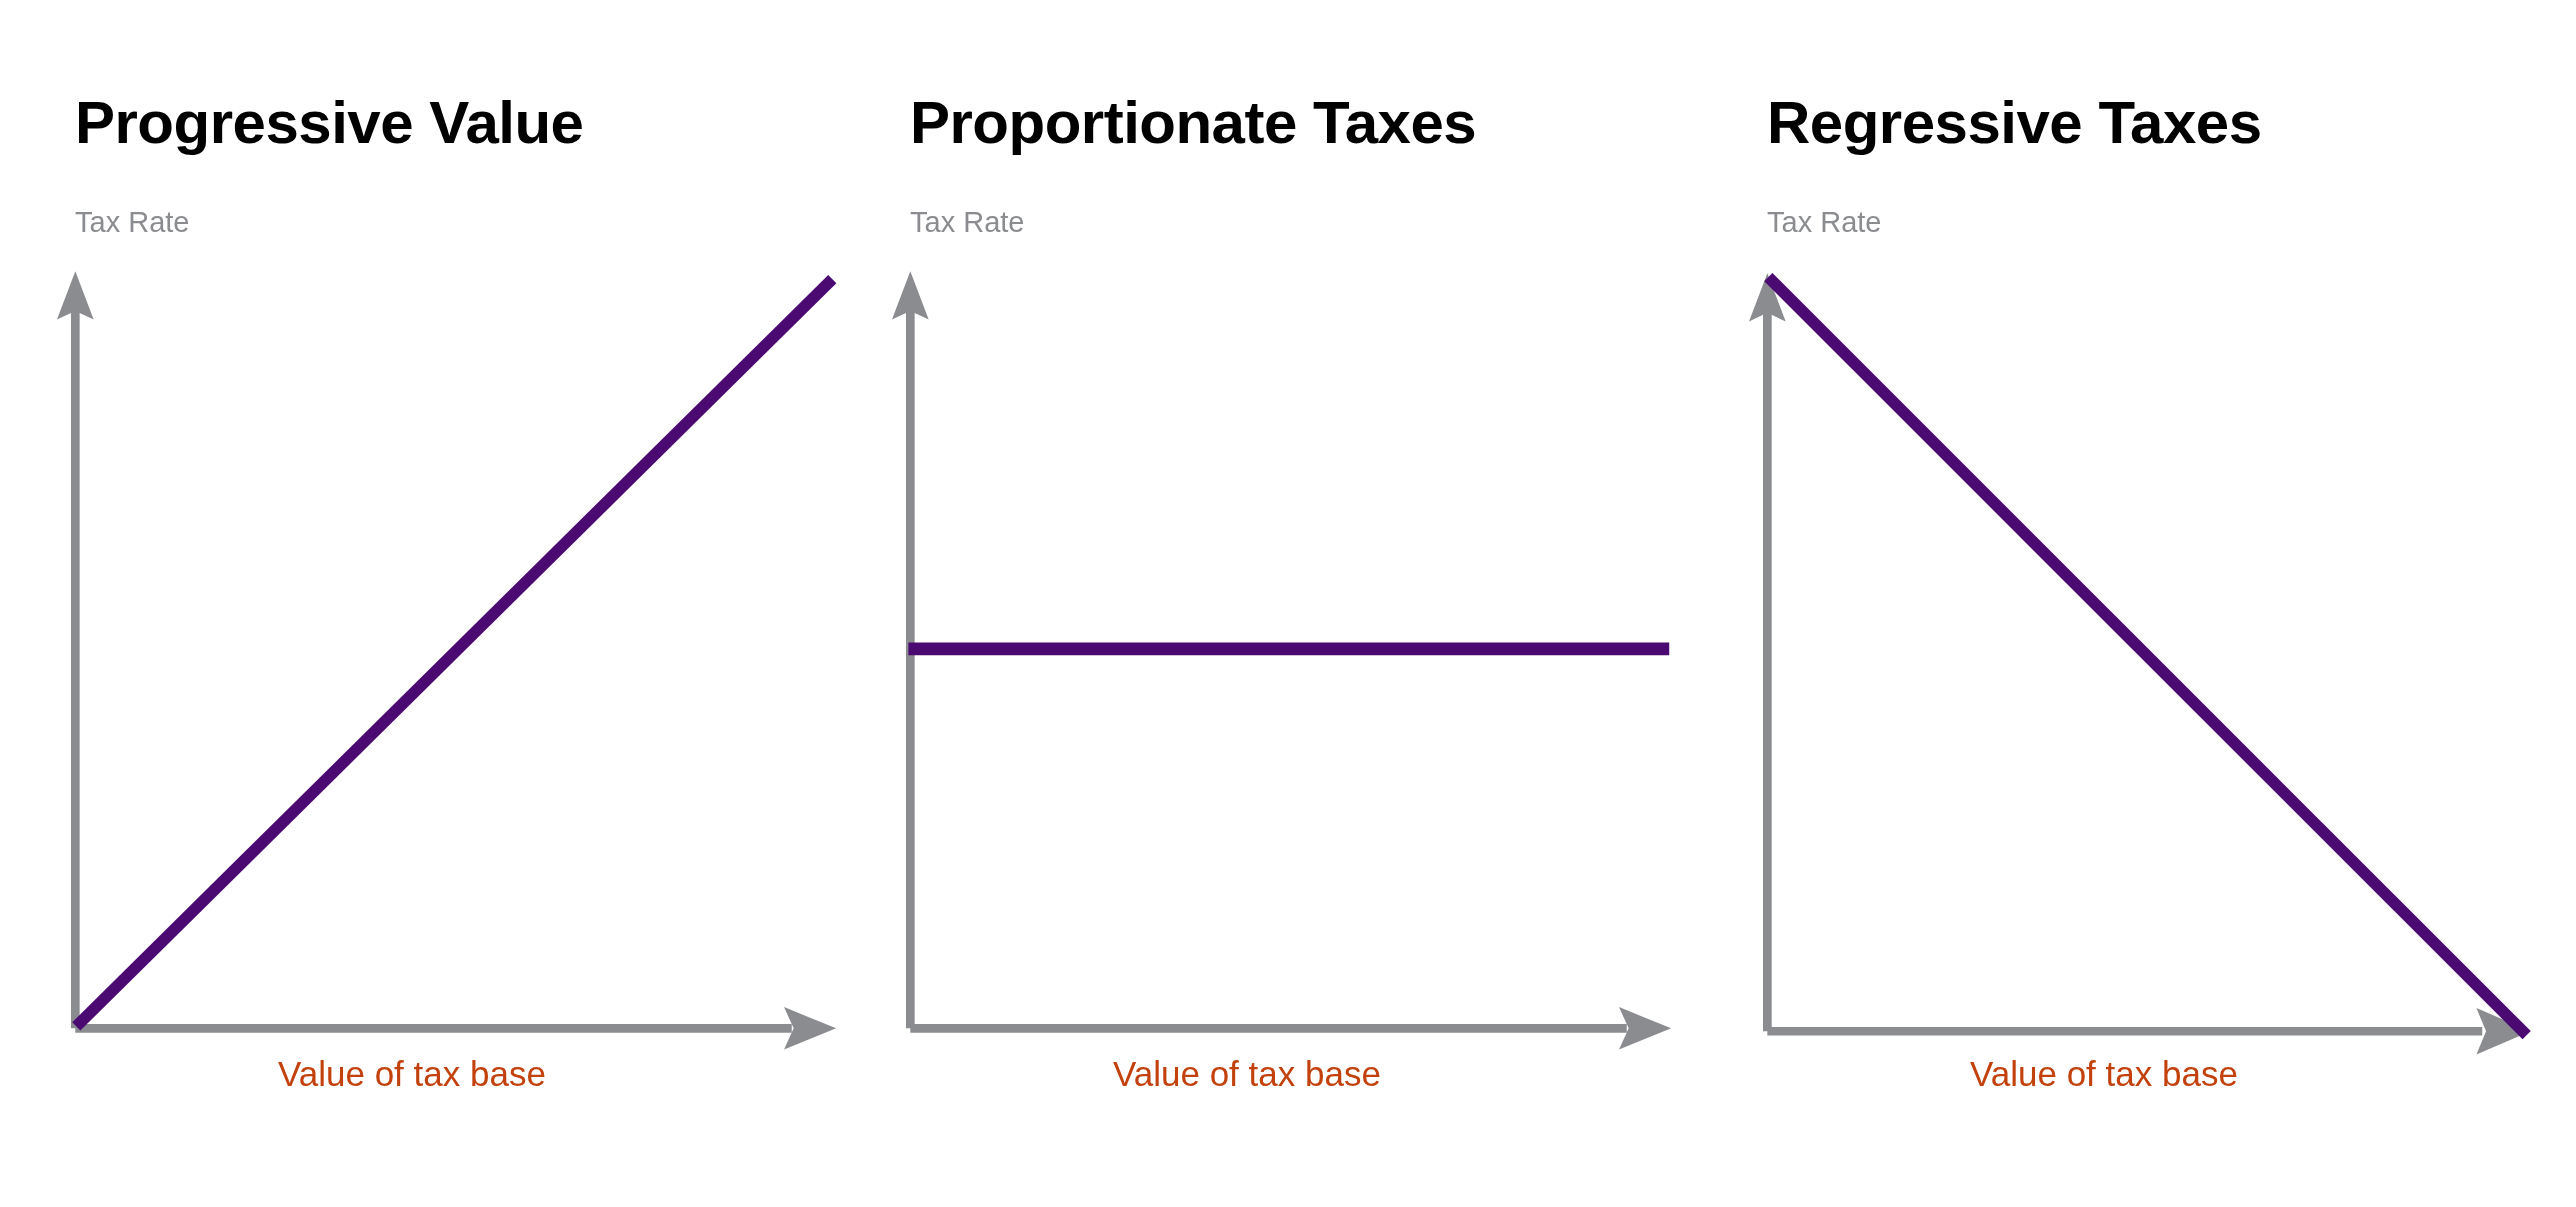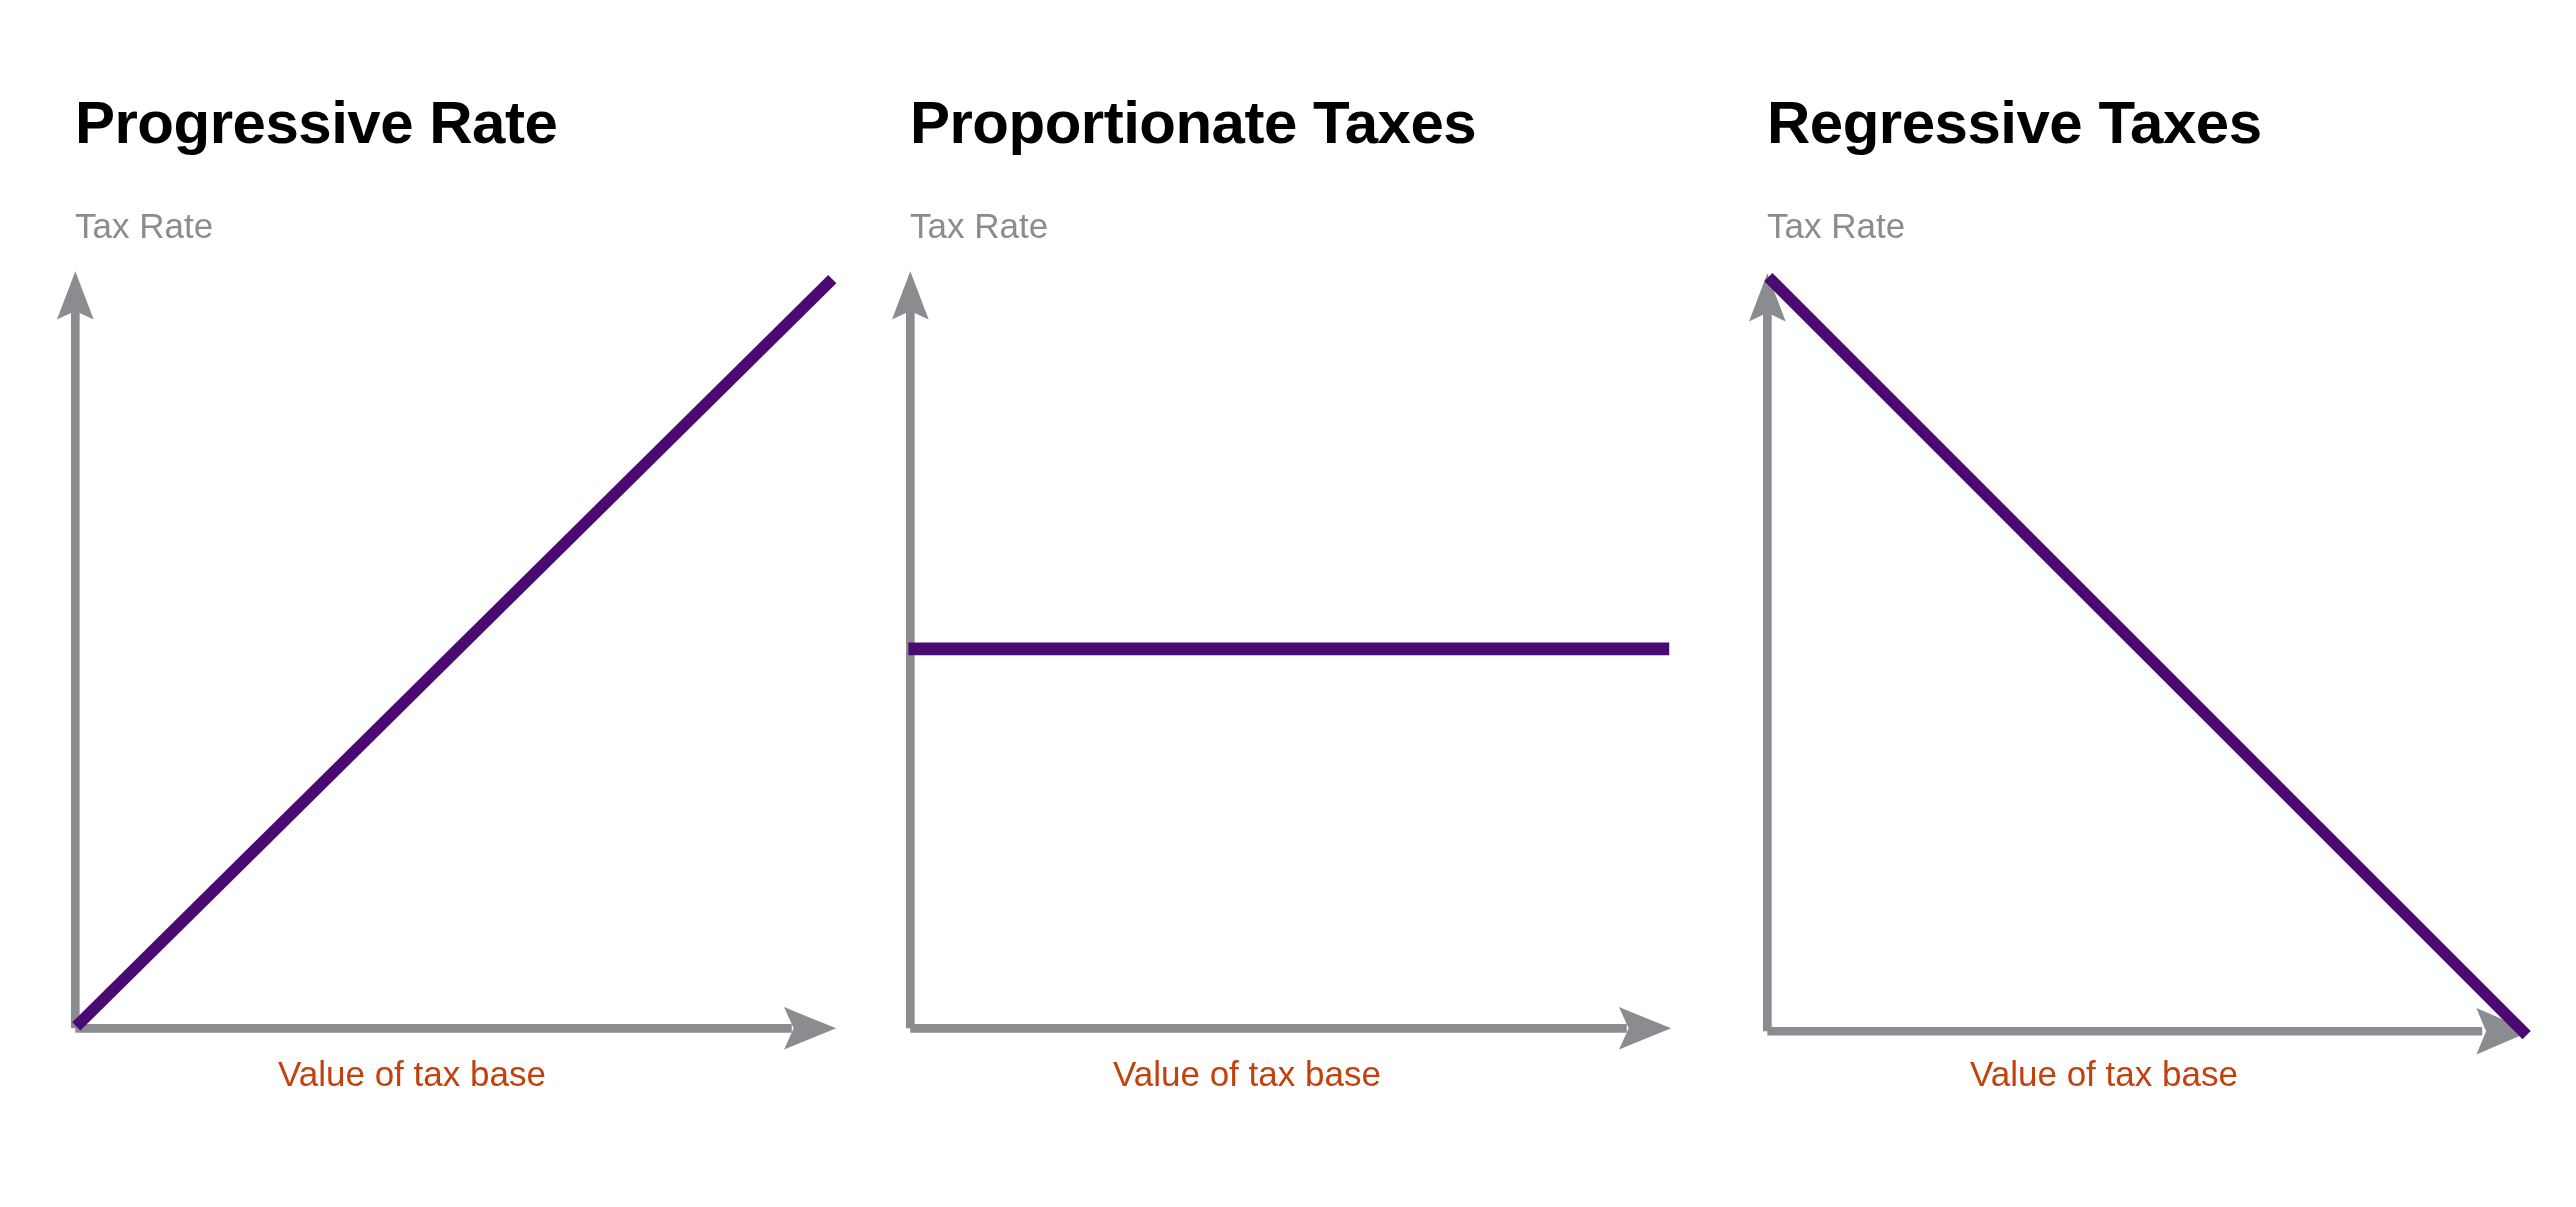--- a/index.html
+++ b/index.html
@@ -37,21 +37,21 @@
     font-weight: 700;
     color: #000000;
     letter-spacing: -0.5px;
     white-space: nowrap;
     line-height: 1;
   }
   .axis-label-y {
     position: absolute;
     left: 75px;
     top: 208px;
-    font-size: 35px;
+    font-size: 29px;
     font-weight: 400;
     color: #8a8c8f;
     white-space: nowrap;
     line-height: 1;
   }
   .axis-label-x {
     position: absolute;
     top: 1056px;
     font-size: 35px;
     font-weight: 400;
@@ -73,21 +73,21 @@
   }
   #panel-regressive .plot-svg { width: 910px; }
 </style>
 </head>
 <body>
 
 <div id="stage">
 
   <div class="panel" id="panel-progressive">
 
-    <div class="panel-title">Progressive Rate</div>
+    <div class="panel-title">Progressive Value</div>
 
     <div class="axis-label-y">Tax Rate</div>
 
     <svg class="plot-svg" viewBox="0 0 900 1250" preserveAspectRatio="none">
 
       <line x1="78" y1="1065" x2="78" y2="310" stroke="#8a8c8f" stroke-width="9"></line>
 
       <polygon points="78,281 59,331 78,322 97,331" fill="#8a8c8f"></polygon>
 
       <line x1="78" y1="1065" x2="820" y2="1065" stroke="#8a8c8f" stroke-width="9"></line>

